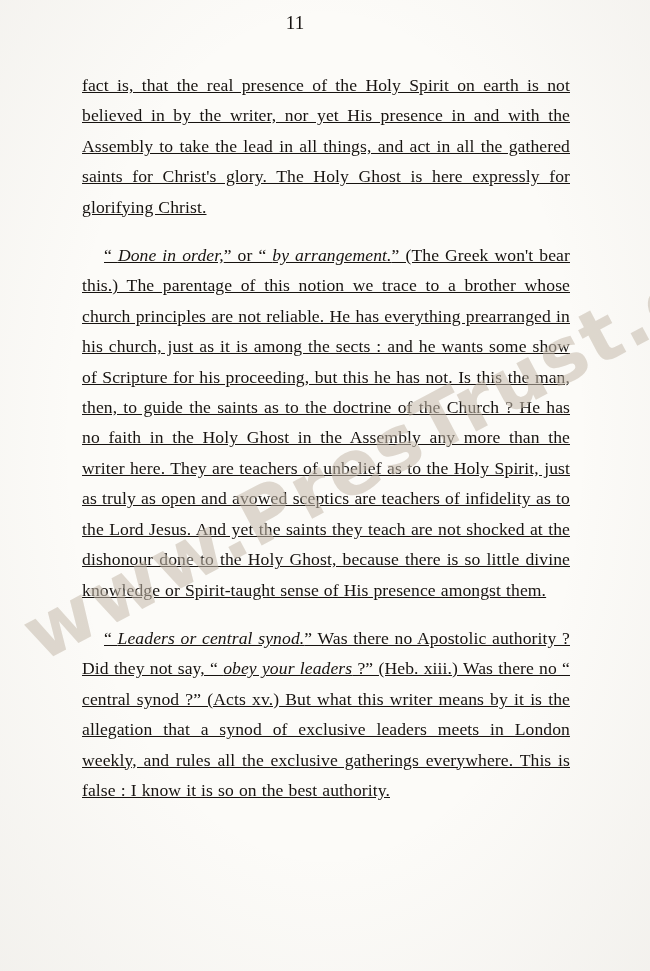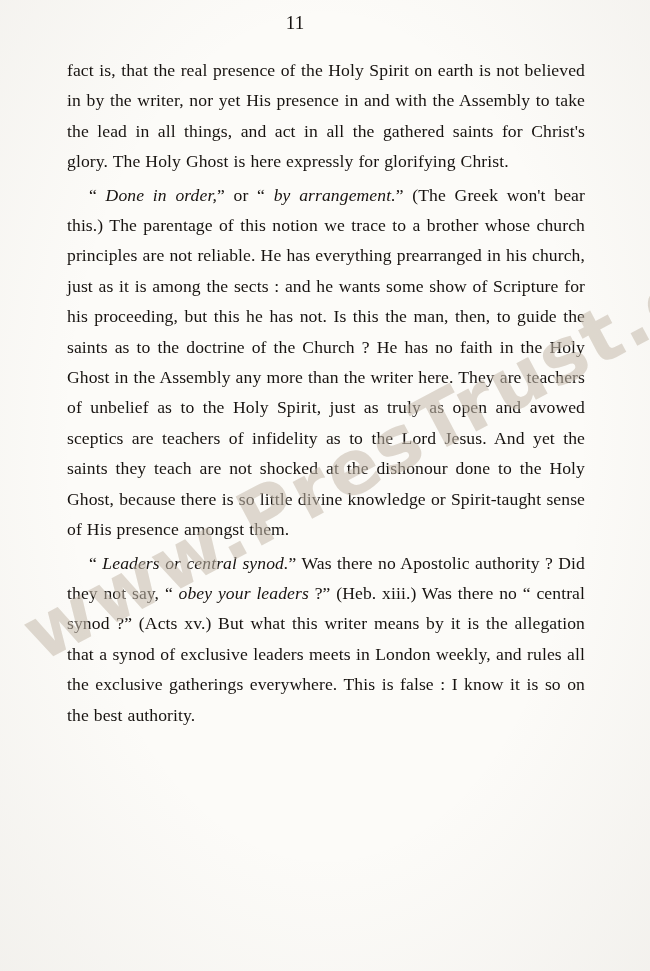--- a/index.html
+++ b/index.html
@@ -61,27 +61,28 @@
     z-index: 2;
   }
   #body-text {
     position: absolute;
     top: 52px;
     left: 64px;
     width: 524px;
     z-index: 2;
   }
   p.para {
-    margin: 3px;
+    margin: 18px;
     font-size: 17.6px;
     line-height: 30.4px;
     text-align: justify;
     text-justify: inter-word;
     letter-spacing: 0.1px;
     word-spacing: 0.5px;
+    text-decoration: underline;
   }
   p.indent {
     text-indent: 22px;
   }
   .it {
     font-style: italic;
   }
   
   #body-text { color: #171310; }
 </style>

